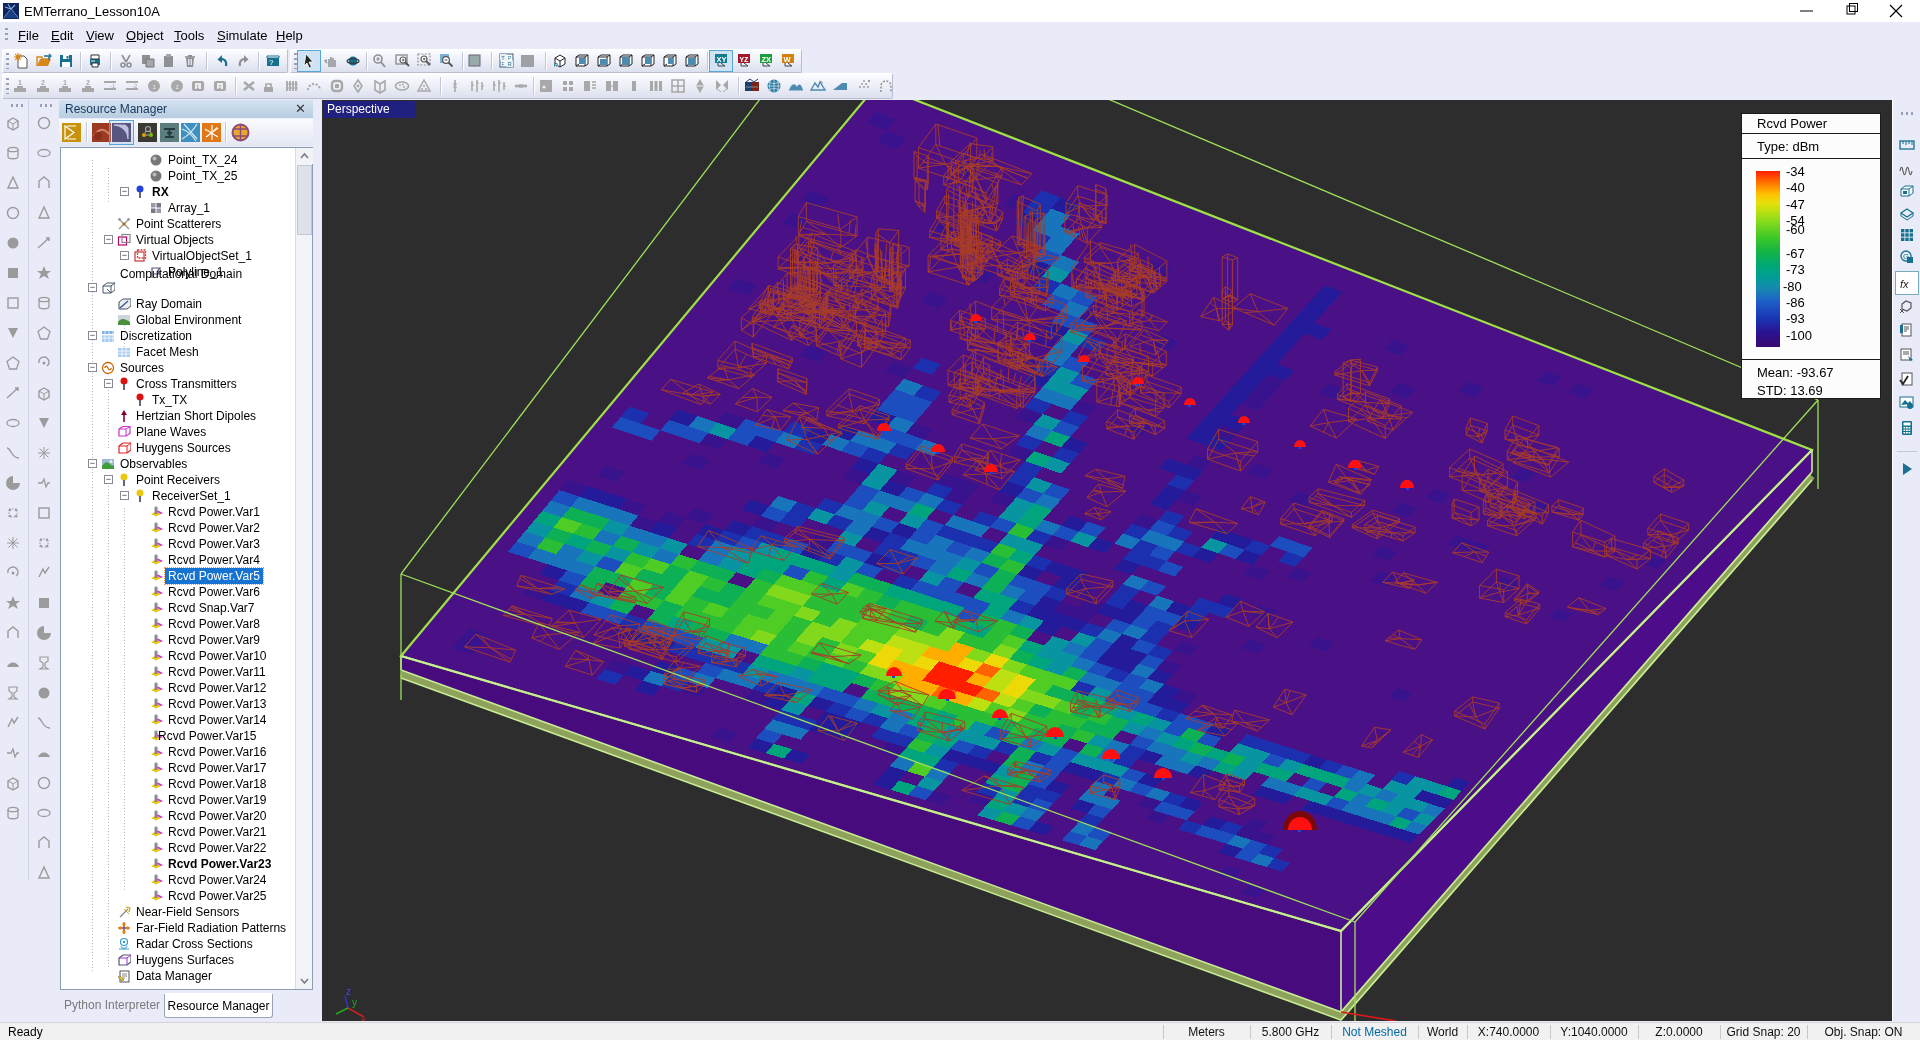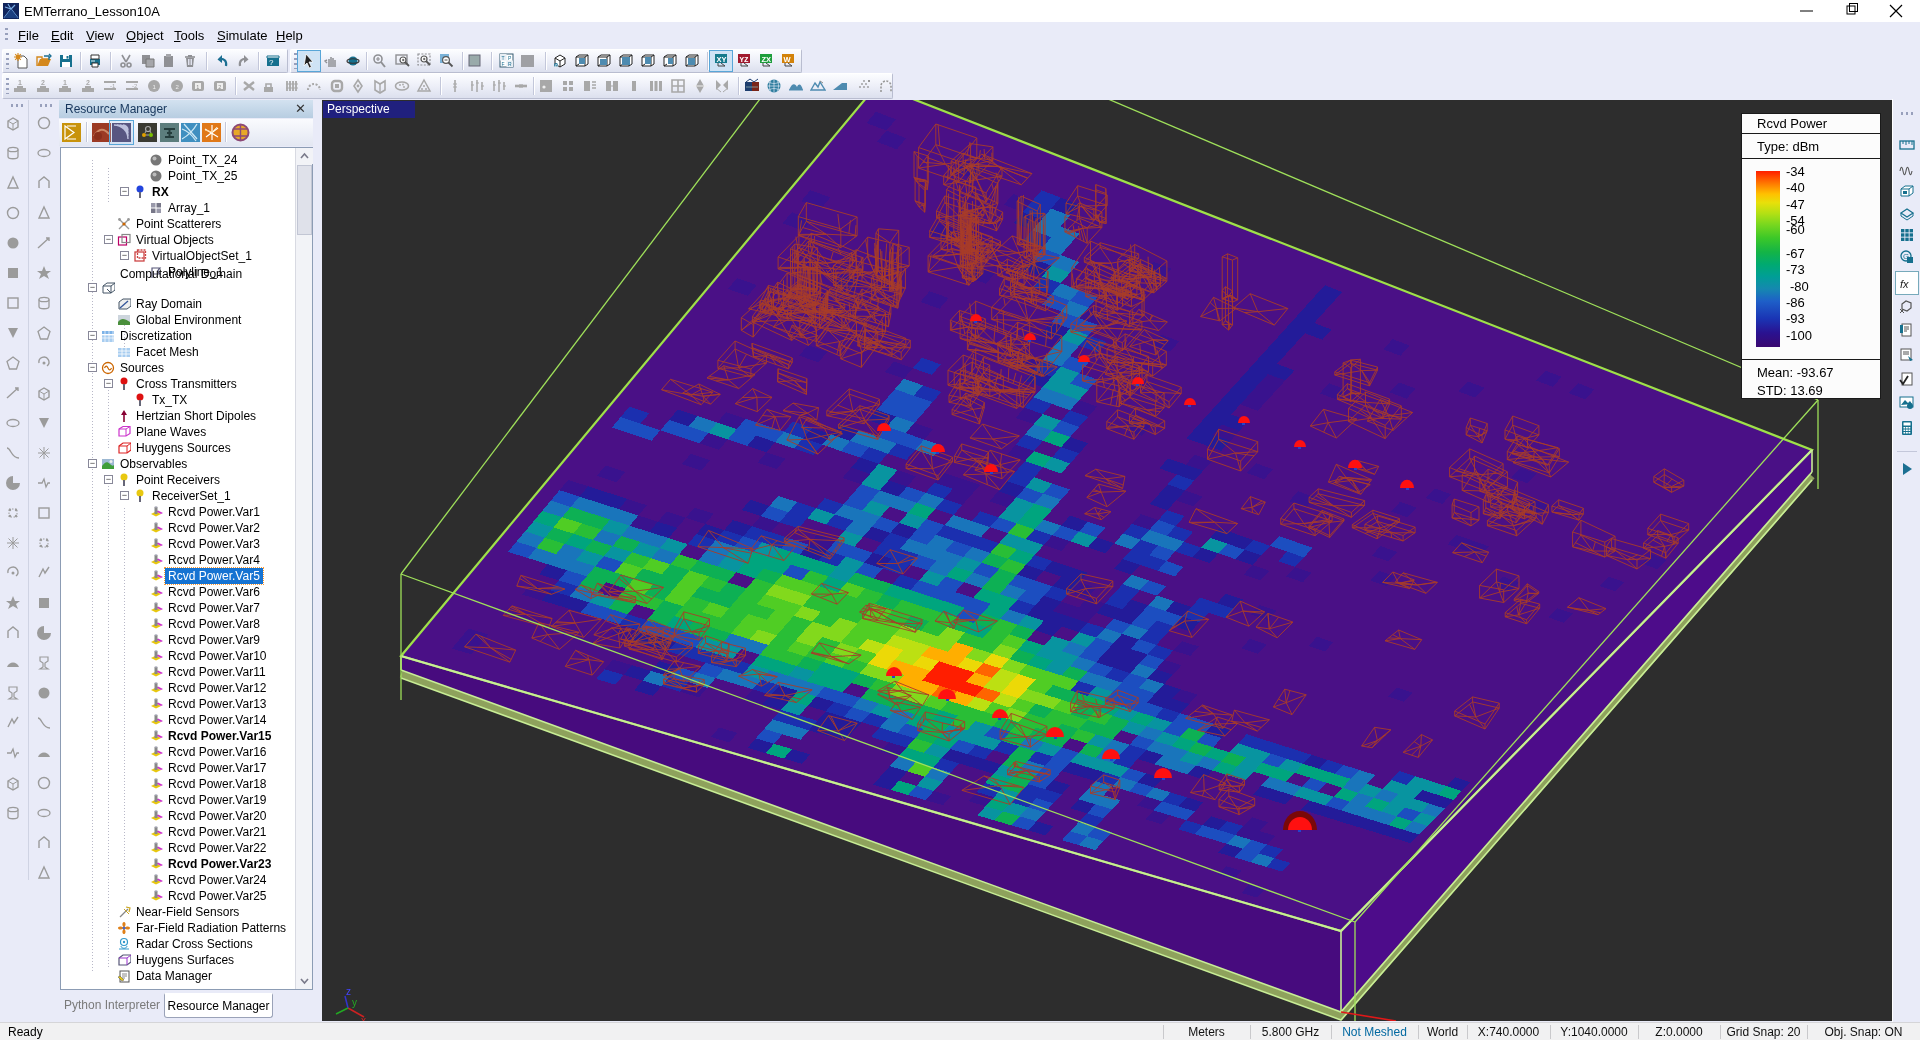--- a/index.html
+++ b/index.html
@@ -1151,21 +1151,21 @@
       </div>
       <div class="trow" style="left:107px;top:436px;font-weight:normal">Rcvd Power.Var6</div>
       <div class="tico" style="left:88px;top:453px">
         <svg width="14" height="14" viewBox="0 0 14 14" style="">
           <path d="M2 9l5-2.5L12 9 7 11.5z" fill="#e8c810"></path>
           <path d="M7 6.5L12 9l2-1-5-2.5z" fill="#c3c"></path>
           <rect x="5.5" y="2" width="3" height="7" fill="#888"></rect>
           <ellipse cx="7" cy="2" rx="1.5" ry="0.8" fill="#aab"></ellipse>
         </svg>
       </div>
-      <div class="trow" style="left:107px;top:452px;font-weight:normal">Rcvd Power.Var7</div>
+      <div class="trow" style="left:107px;top:452px;font-weight:normal">Rcvd Snap.Var7</div>
       <div class="tico" style="left:88px;top:469px">
         <svg width="14" height="14" viewBox="0 0 14 14" style="">
           <path d="M2 9l5-2.5L12 9 7 11.5z" fill="#e8c810"></path>
           <path d="M7 6.5L12 9l2-1-5-2.5z" fill="#c3c"></path>
           <rect x="5.5" y="2" width="3" height="7" fill="#888"></rect>
           <ellipse cx="7" cy="2" rx="1.5" ry="0.8" fill="#aab"></ellipse>
         </svg>
       </div>
       <div class="trow" style="left:107px;top:468px;font-weight:normal">Rcvd Power.Var8</div>
       <div class="tico" style="left:88px;top:485px">
@@ -1223,21 +1223,21 @@
       </div>
       <div class="trow" style="left:107px;top:564px;font-weight:normal">Rcvd Power.Var14</div>
       <div class="tico" style="left:88px;top:581px">
         <svg width="14" height="14" viewBox="0 0 14 14" style="">
           <path d="M2 9l5-2.5L12 9 7 11.5z" fill="#e8c810"></path>
           <path d="M7 6.5L12 9l2-1-5-2.5z" fill="#c3c"></path>
           <rect x="5.5" y="2" width="3" height="7" fill="#888"></rect>
           <ellipse cx="7" cy="2" rx="1.5" ry="0.8" fill="#aab"></ellipse>
         </svg>
       </div>
-      <div class="trow" style="left:107px;top:580px;font-weight:bold">Rcvd Power.Var15</div>
+      <div class="trow" style="left:97px;top:580px;font-weight:normal">Rcvd Power.Var15</div>
       <div class="tico" style="left:88px;top:597px">
         <svg width="14" height="14" viewBox="0 0 14 14" style="">
           <path d="M2 9l5-2.5L12 9 7 11.5z" fill="#e8c810"></path>
           <path d="M7 6.5L12 9l2-1-5-2.5z" fill="#c3c"></path>
           <rect x="5.5" y="2" width="3" height="7" fill="#888"></rect>
           <ellipse cx="7" cy="2" rx="1.5" ry="0.8" fill="#aab"></ellipse>
         </svg>
       </div>
       <div class="trow" style="left:107px;top:596px;font-weight:normal">Rcvd Power.Var16</div>
       <div class="tico" style="left:88px;top:613px">
@@ -1501,21 +1501,21 @@
         </defs>
         <rect width="24" height="176" fill="url(#cg)"></rect>
       </svg>
 <div style="position:absolute;left:44px;top:50px">-34</div>
       <div style="position:absolute;left:44px;top:66px">-40</div>
       <div style="position:absolute;left:44px;top:83px">-47</div>
       <div style="position:absolute;left:44px;top:99px">-54</div>
       <div style="position:absolute;left:44px;top:108px">-60</div>
       <div style="position:absolute;left:44px;top:132px">-67</div>
       <div style="position:absolute;left:44px;top:148px">-73</div>
-      <div style="position:absolute;left:48px;top:165px">-80</div>
+      <div style="position:absolute;left:41px;top:165px">-80</div>
       <div style="position:absolute;left:44px;top:181px">-86</div>
       <div style="position:absolute;left:44px;top:197px">-93</div>
       <div style="position:absolute;left:44px;top:214px">-100</div>
 <div style="position:absolute;left:0;top:245px;width:100%;height:1px;background:#1a1a1a"></div>
 <div style="position:absolute;left:15px;top:251px">Mean: -93.67</div>
 <div style="position:absolute;left:15px;top:269px">STD: 13.69</div>
 </div>
   </div>
 <div class="abs" id="rbar">
     <div style="position:absolute;left:8px;top:13px;width:12px;height:3px;background:repeating-linear-gradient(90deg,#98a0bc 0 2px,transparent 2px 5px)"></div>

